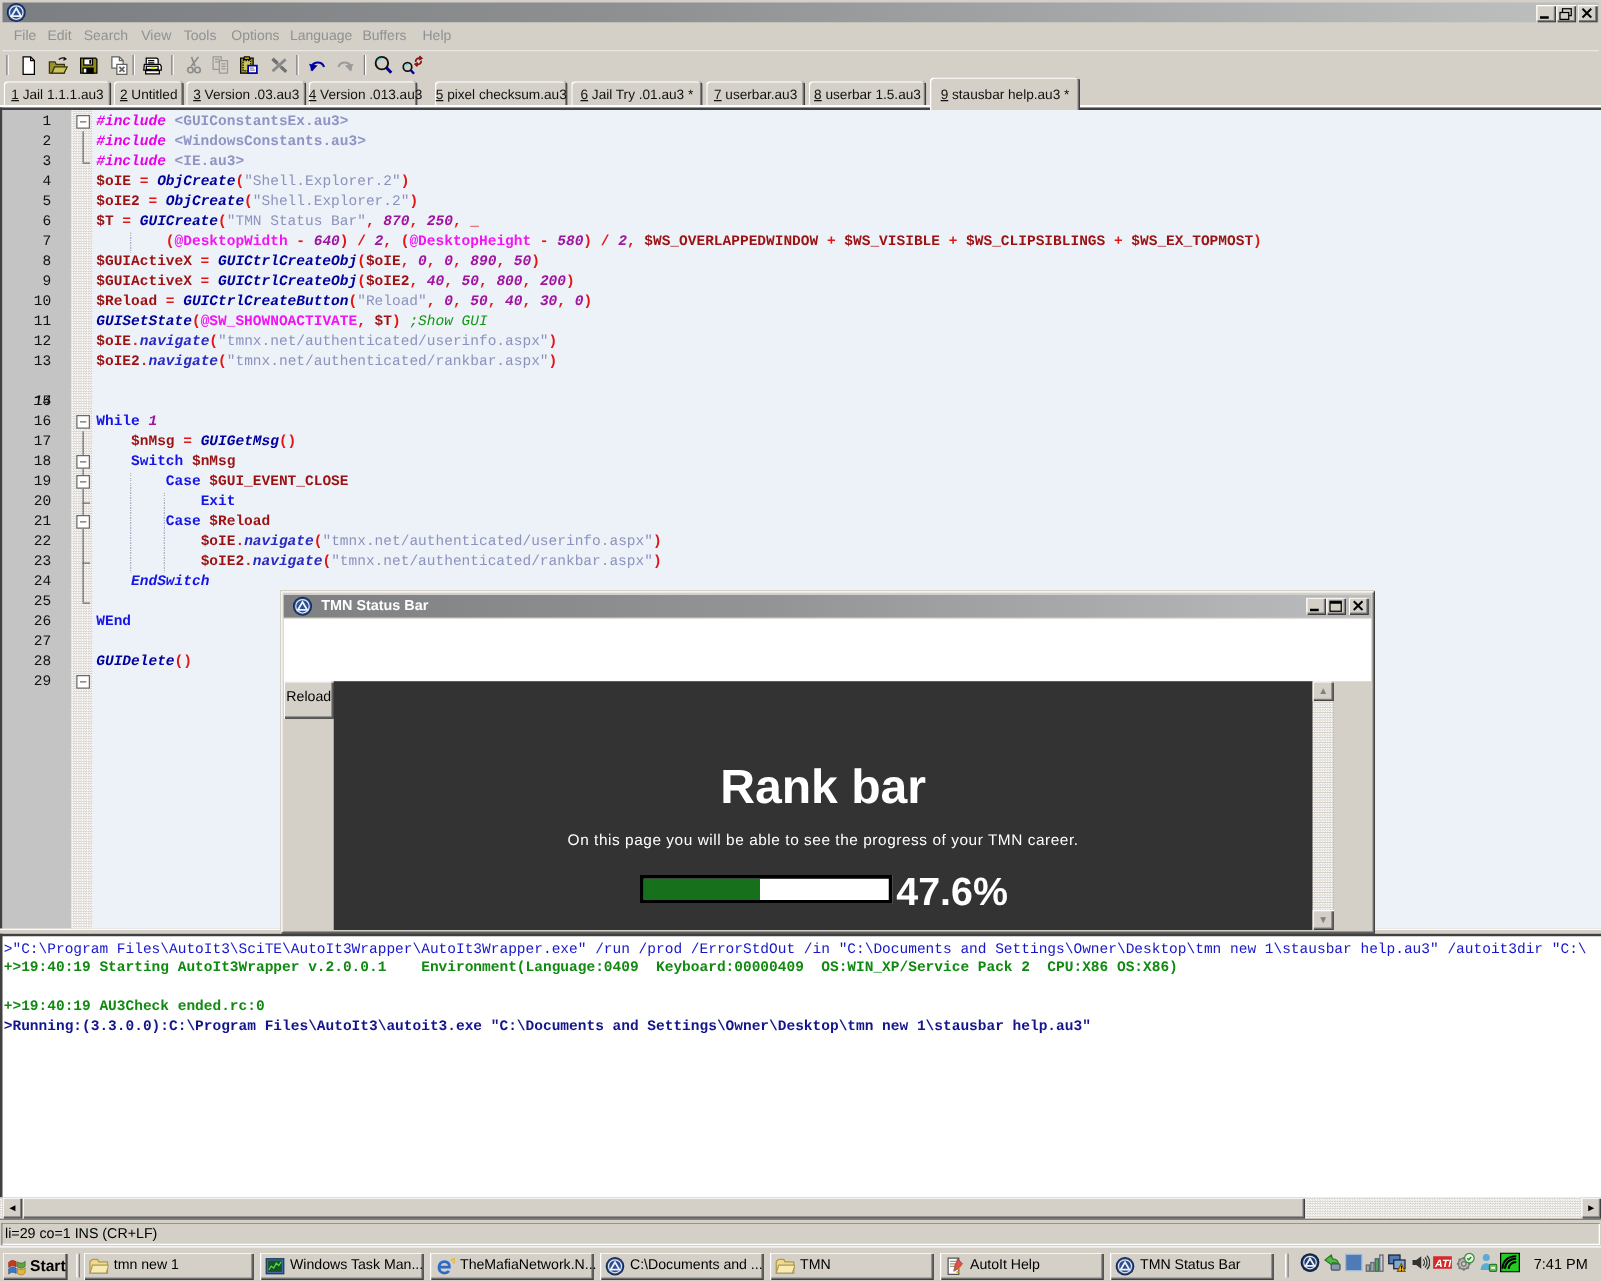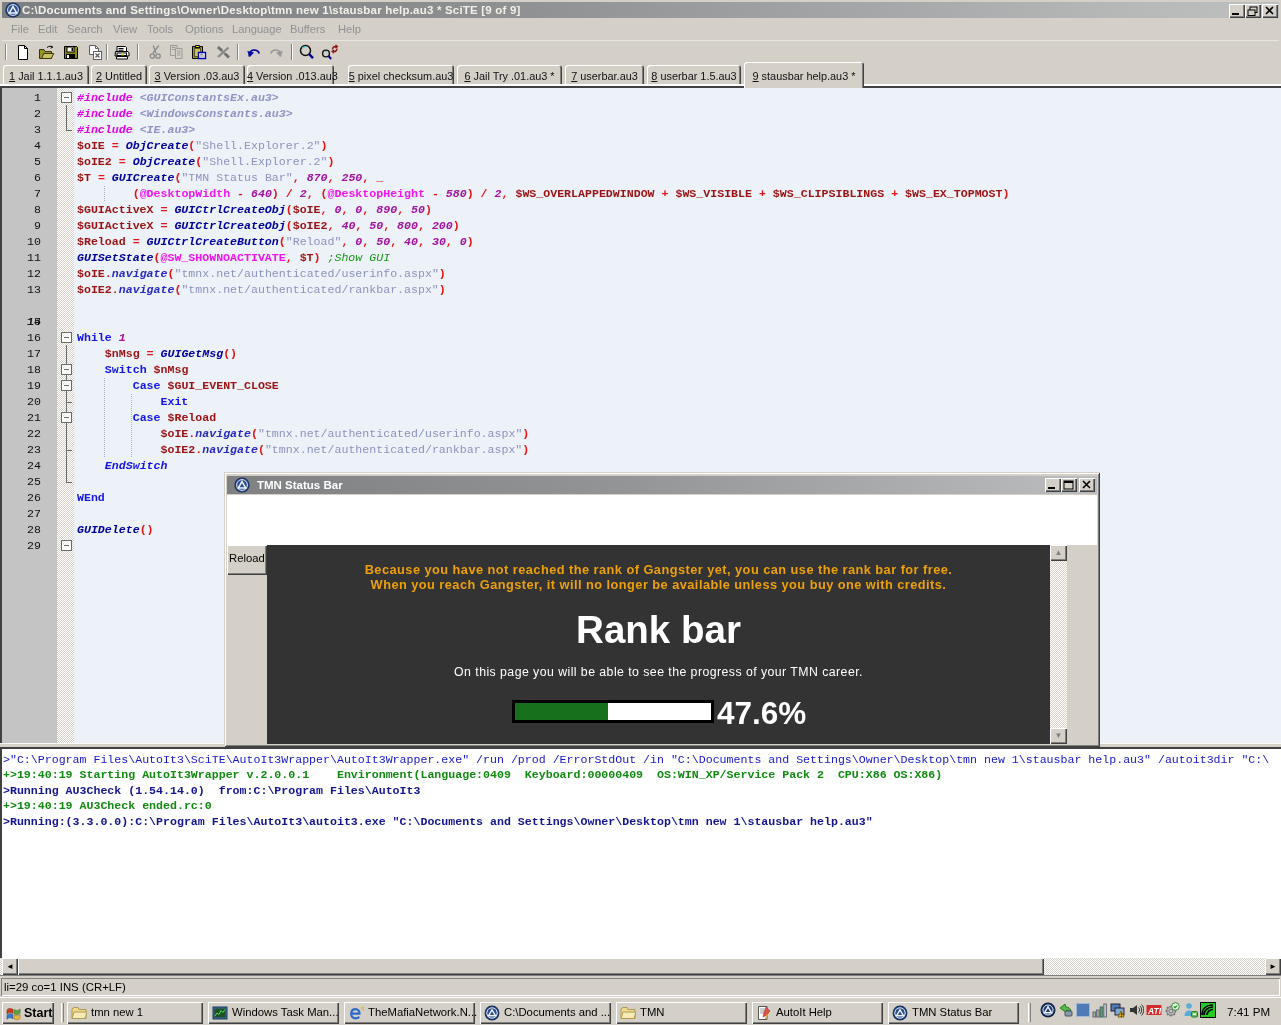--- a/index.html
+++ b/index.html
@@ -28,21 +28,21 @@
 #tabline{left:0;top:84px;width:1281px;height:2px;background:#fff;position:absolute;}
 
 #editor{left:0px;top:86px;width:1281px;height:657px;background:#EDF1F8;
  border-top:2px solid #404040;border-left:2px solid #404040;}
 #margin_num{left:2px;top:88px;width:55px;height:655px;background:#C4C4C4;}
 #margin_fold{left:57px;top:88px;width:17px;height:655px;}
 .lnum{position:absolute;width:39px;text-align:right;font-family:"Liberation Mono",monospace;font-size:11.6px;line-height:16px;color:#111;}
 #code{left:77px;top:90px;position:absolute;}
 .cl{position:absolute;white-space:pre;font-family:"Liberation Mono",monospace;font-size:11.6px;line-height:16px;font-weight:bold;left:0;}
 .pp{color:#E800E8;font-style:italic;}
-.inc{color:#8F94C4;font-style:italic;}
+.inc{color:#8F94C4;}
 .v{color:#9C1212;}
 .o{color:#E41414;}
 .f{color:#00009C;font-style:italic;}
 .m{color:#2A2AC0;font-style:italic;}
 .k{color:#1414E6;}
 .n{color:#A014A0;font-style:italic;}
 .s{color:#8C93BE;font-weight:normal;}
 .mac{color:#F214F2;}
 .c{color:#149614;font-style:italic;font-weight:normal;}
 .guide{position:absolute;width:1px;background:repeating-linear-gradient(180deg,#A9B2C2 0 1px,transparent 1px 2px);}
@@ -87,21 +87,20 @@
 </style></head>
 <body>
 
 <div class="abs" id="titlebar">
     <svg style="position:absolute;left:3px;top:0px;" width="16" height="16" viewBox="0 0 16 16">
 <circle cx="8" cy="8" r="7.6" fill="#12264F"></circle>
 <circle cx="8" cy="8" r="6.7" fill="#2B4F92"></circle>
 <circle cx="8" cy="8" r="5.4" fill="none" stroke="#DFE5EE" stroke-width="1"></circle>
 <path d="M8 4.6L11.7 10.9H4.3z" fill="none" stroke="#F0F2F6" stroke-width="1.5"></path>
     </svg>
-    <span class="abs" id="titletxt">C:\Documents and Settings\Owner\Desktop\tmn new 1\stausbar help.au3 * SciTE [9 of 9]</span>
   </div>
 <div class="abs tbtn" style="left:1229px;"><svg width="16" height="14">
       <rect x="3" y="9" width="7" height="2" fill="#000"></rect>
     </svg></div>
 <div class="abs tbtn" style="left:1245px;"><svg width="16" height="14">
       <rect x="5" y="3" width="7" height="5.5" fill="none" stroke="#000"></rect>
       <rect x="3" y="6" width="7" height="5.5" fill="#D4D0C8" stroke="#000"></rect>
     </svg></div>
 <div class="abs tbtn" style="left:1262px;"><svg width="16" height="14">
       <path d="M4 3l7 7m0-7l-7 7" stroke="#000" stroke-width="1.6"></path>
@@ -281,21 +280,20 @@
     <div class="cl" style="top:432px;"><span class="f">GUIDelete</span><span class="o">()</span></div>
     <div class="guide" style="left:27px;top:96px;height:16px;"></div>
     <div class="guide" style="left:27px;top:288px;height:80px;"></div>
     <div class="guide" style="left:54px;top:304px;height:64px;"></div>
   </div>
 
 <div class="abs" id="splitter"></div>
 <div class="abs" id="output">
     <div class="ol" style="top:2.5px;color:#1616C8;font-weight:normal;">&gt;"C:\Program Files\AutoIt3\SciTE\AutoIt3Wrapper\AutoIt3Wrapper.exe" /run /prod /ErrorStdOut /in "C:\Documents and Settings\Owner\Desktop\tmn new 1\stausbar help.au3" /autoit3dir "C:\</div>
     <div class="ol" style="top:18.0px;color:#118A11;font-weight:bold;">+&gt;19:40:19 Starting AutoIt3Wrapper v.2.0.0.1    Environment(Language:0409  Keyboard:00000409  OS:WIN_XP/Service Pack 2  CPU:X86 OS:X86)</div>
-    <div class="ol" style="top:33.5px;color:#14148F;font-weight:bold;">&gt;Running AU3Check (1.54.14.0)  from:C:\Program Files\AutoIt3</div>
     <div class="ol" style="top:49.0px;color:#118A11;font-weight:bold;">+&gt;19:40:19 AU3Check ended.rc:0</div>
     <div class="ol" style="top:64.5px;color:#14148F;font-weight:bold;">&gt;Running:(3.3.0.0):C:\Program Files\AutoIt3\autoit3.exe "C:\Documents and Settings\Owner\Desktop\tmn new 1\stausbar help.au3"</div>
   </div>
 <div class="abs checker" style="left:0px;top:958px;width:1281px;height:17px;"></div>
 <div class="abs sbarrow" style="left:2px;top:958px;height:17px;line-height:17px;">◄</div>
 <div class="abs" style="left:18px;top:958px;width:1026px;height:17px;background:#D4D0C8;box-shadow:inset 1px 1px 0 #FFFFFF, inset -1px -1px 0 #404040, inset -2px -2px 0 #808080;"></div>
 <div class="abs sbarrow" style="left:1265px;top:958px;width:16px;height:17px;line-height:17px;">►</div>
 <div class="abs" id="statusbar">
     <div>li=29 co=1 INS (CR+LF)</div>
   </div>
@@ -317,21 +315,20 @@
           <rect x="3" y="3" width="9" height="2" fill="#000"></rect>
         </svg></div>
       <div class="tbtn" style="position:absolute;left:852px;top:2px;"><svg width="16" height="14">
           <path d="M4 3l7 7m0-7l-7 7" stroke="#000" stroke-width="1.6"></path>
         </svg></div>
     </div>
  <div id="tmnclient">
   <div id="tmnwhite"></div>
   <div id="tmnreload">Reload</div>
   <div id="tmndark">
-        <div class="orange" style="position:absolute;left:0;top:17px;width:783px;">Because you have not reached the rank of Gangster yet, you can use the rank bar for free.<br>When you reach Gangster, it will no longer be available unless you buy one with credits.</div>
         <div style="position:absolute;left:0;top:63px;width:783px;text-align:center;color:#fff;font-weight:bold;font-size:38.5px;font-family:'Liberation Sans',sans-serif;">Rank bar</div>
         <div style="position:absolute;left:0;top:120px;width:783px;text-align:center;color:#fff;font-size:12.3px;letter-spacing:0.45px;">On this page you will be able to see the progress of your TMN career.</div>
         <div style="position:absolute;left:245px;top:155px;width:202px;height:23px;background:#fff;border:3px solid #000;">
           <div style="position:absolute;left:0;top:0;height:17px;width:93px;background:#17701C;"></div>
         </div>
         <div style="position:absolute;left:450px;top:150px;color:#fff;font-weight:bold;font-size:31.5px;">47.6%</div>
         <div id="tmnsb">
           <div class="checker" style="position:absolute;left:0;top:0;width:17px;height:199px;"></div>
           <div class="sbarrow" style="left:0;top:0px;width:17px;color:#808080;">▲</div>
           <div class="sbarrow" style="left:0;top:183px;width:17px;color:#808080;">▼</div>

